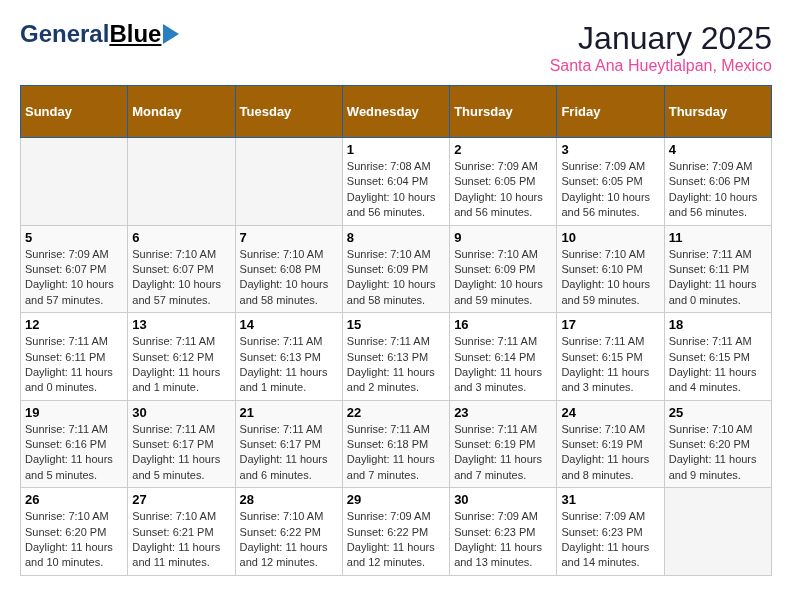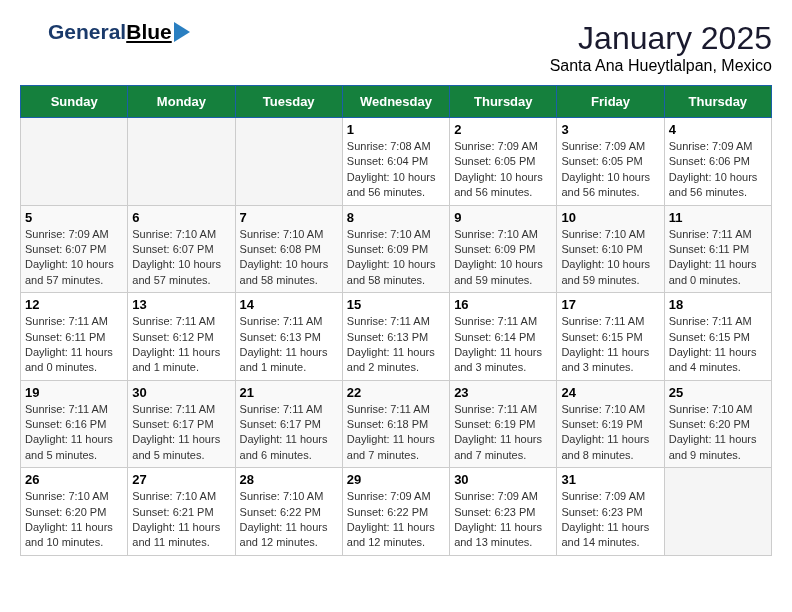--- a/index.html
+++ b/index.html
@@ -17,24 +17,23 @@
       margin-bottom: 10px;
     }
     .logo {
       display: flex;
       flex-direction: column;
       align-items: flex-start;
     }
     .logo-text {
       display: flex;
       align-items: center;
-      font-size: 21px;
+      font-size: 24px;
       font-weight: bold;
       color: #1a3a6b;
-      margin-left: 28px;
     }
     .logo-text .general { color: #1a3a6b; }
     .logo-text .blue { color: #000000; text-decoration: underline; }
     .logo-arrow {
       width: 0; height: 0;
       border-top: 10px solid transparent;
       border-bottom: 10px solid transparent;
       border-left: 16px solid #2a7fc1;
       display: inline-block;
       margin-left: 2px;
@@ -42,33 +41,33 @@
     .title-section {
       text-align: right;
     }
     .main-title {
       font-size: 32px;
       color: #1a1a2e;
       font-weight: normal;
     }
     .subtitle {
       font-size: 16px;
-      color: #000000;
+      color: #ec4899;
       margin-left: 36px;
     }
     table {
       width: 100%;
       border-collapse: collapse;
       font-size: 11px;
     }
     thead tr th {
-      background-color: #15803d;
+      background-color: #a16207;
       color: white;
-      padding: 8px 4px;
-      text-align: center;
+      padding: 18px 4px;
+      text-align: left;
       font-size: 13px;
       font-weight: bold;
       border: 1px solid #1a5fa8;
     }
     tbody tr td {
       border: 1px solid #ccc;
       vertical-align: top;
       padding: 4px;
       width: 14.28%;
       min-height: 80px;

